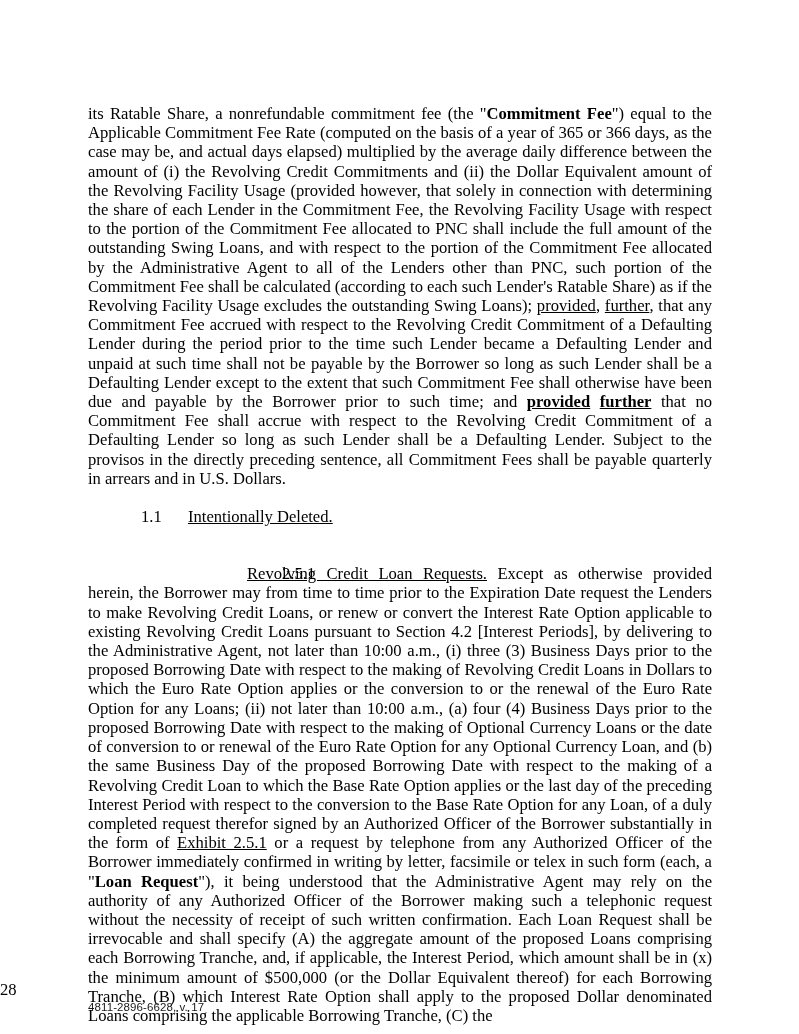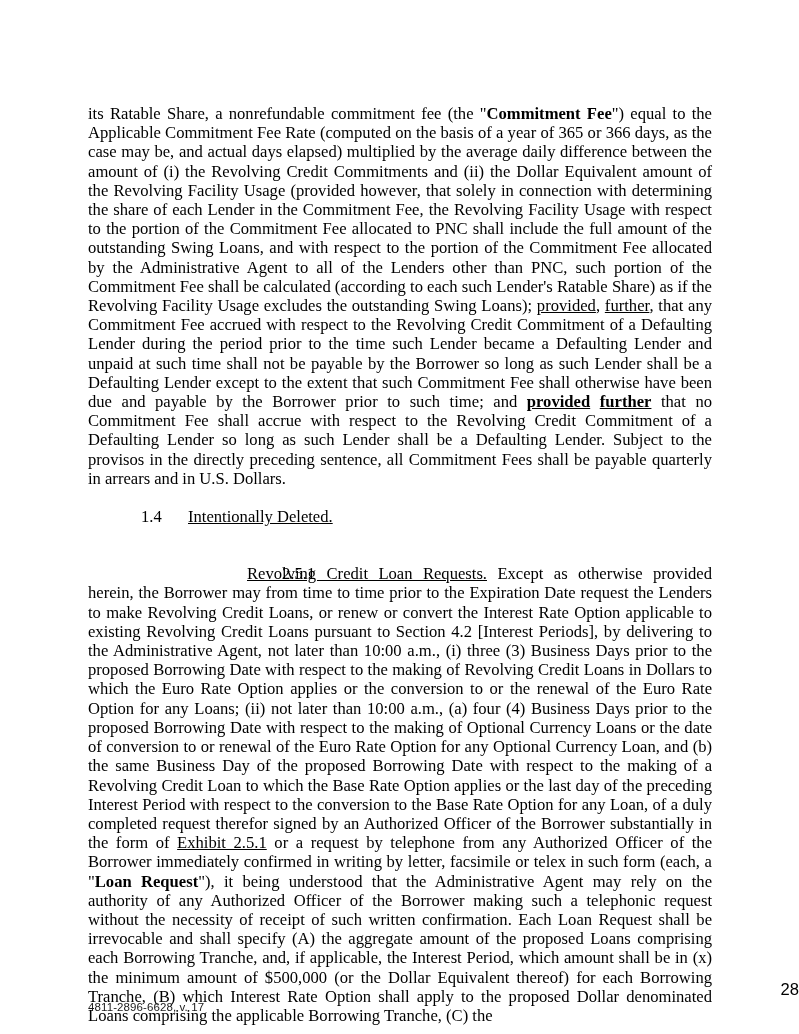--- a/index.html
+++ b/index.html
@@ -67,23 +67,23 @@
   .sub-num {
     display: inline-block;
     width: 62px;
   }
 
   .page-number {
     position: absolute;
     left: 0;
     top: 964px;
     width: 799px;
-    text-align: right;
+    text-align: left;
     font-size: 16.6px;
-    font-family: Liberation Sans, sans-serif;
+    font-family: Liberation Serif, serif;
   }
   .doc-id {
     position: absolute;
     left: 88px;
     top: 985px;
     font-family: "Liberation Sans", "DejaVu Sans", sans-serif;
     font-size: 11.5px;
     letter-spacing: 0.1px;
     color: #1a1a1a;
   }
@@ -92,21 +92,21 @@
 <body>
 
 <div class="page">
 
   <div class="content">
 
     <p class="body-par"><span>its Ratable Share, a nonrefundable commitment fee (the "</span><span class="b">Commitment Fee</span><span>") equal to the Applicable Commitment Fee Rate (computed on the basis of a year of 365 or 366 days, as the case may be, and actual days elapsed) multiplied by the average daily difference between the amount of (i) the Revolving Credit Commitments and (ii) the Dollar Equivalent amount of the Revolving Facility Usage (provided however, that solely in connection with determining the share of each Lender in the Commitment Fee, the Revolving Facility Usage with respect to the portion of the Commitment Fee allocated to PNC shall include the full amount of the outstanding Swing Loans, and with respect to the portion of the Commitment Fee allocated by the Administrative Agent to all of the Lenders other than PNC, such portion of the Commitment Fee shall be calculated (according to each such Lender's Ratable Share) as if the Revolving Facility Usage excludes the outstanding Swing Loans); </span><span class="u">provided</span><span>, </span><span class="u">further</span><span>, that any Commitment Fee accrued with respect to the Revolving Credit Commitment of a Defaulting Lender during the period prior to the time such Lender became a Defaulting Lender and unpaid at such time shall not be payable by the Borrower so long as such Lender shall be a Defaulting Lender except to the extent that such Commitment Fee shall otherwise have been due and payable by the Borrower prior to such time; and </span><span class="bu">provided</span><span> </span><span class="bu">further</span><span> that no Commitment Fee shall accrue with respect to the Revolving Credit Commitment of a Defaulting Lender so long as such Lender shall be a Defaulting Lender.  Subject to the provisos in the directly preceding sentence, all Commitment Fees shall be payable quarterly in arrears and in U.S. Dollars.</span></p>
 
     <div class="gap-md"></div>
 
-    <p class="section-line"><span class="section-num">1.4</span><span class="u">Intentionally Deleted.</span></p>
+    <p class="section-line"><span class="section-num">1.1</span><span class="u">Intentionally Deleted.</span></p>
 
     <div class="gap-sm"></div>
 
 
     <div class="gap-sm"></div>
 
     <p class="sub-par"><span class="sub-num">2.5.1</span><span class="u">Revolving Credit Loan Requests.</span><span>  Except as otherwise provided herein, the Borrower may from time to time prior to the Expiration Date request the Lenders to make Revolving Credit Loans, or renew or convert the Interest Rate Option applicable to existing Revolving Credit Loans pursuant to Section 4.2 [Interest Periods], by delivering to the Administrative Agent, not later than 10:00 a.m., (i) three (3) Business Days prior to the proposed Borrowing Date with respect to the making of Revolving Credit Loans in Dollars to which the Euro Rate Option applies or the conversion to or the renewal of the Euro Rate Option for any Loans; (ii) not later than 10:00 a.m., (a) four (4) Business Days prior to the proposed Borrowing Date with respect to the making of Optional Currency Loans or the date of conversion to or renewal of the Euro Rate Option for any Optional Currency Loan, and (b) the same Business Day of the proposed Borrowing Date with respect to the making of a Revolving Credit Loan to which the Base Rate Option applies or the last day of the preceding Interest Period with respect to the conversion to the Base Rate Option for any Loan, of a duly completed request therefor signed by an Authorized Officer of the Borrower substantially in the form of </span><span class="u">Exhibit 2.5.1</span><span> or a request by telephone from any Authorized Officer of the Borrower immediately confirmed in writing by letter, facsimile or telex in such form (each, a "</span><span class="b">Loan Request</span><span>"), it being understood that the Administrative Agent may rely on the authority of any Authorized Officer of the Borrower making such a telephonic request without the necessity of receipt of such written confirmation.  Each Loan Request shall be irrevocable and shall specify (A) the aggregate amount of the proposed Loans comprising each Borrowing Tranche, and, if applicable, the Interest Period, which amount shall be in (x) the minimum amount of $500,000 (or the Dollar Equivalent thereof) for each Borrowing Tranche, (B) which Interest Rate Option shall apply to the proposed Dollar denominated Loans comprising the applicable Borrowing Tranche, (C) the</span></p>
 
   </div>
 

